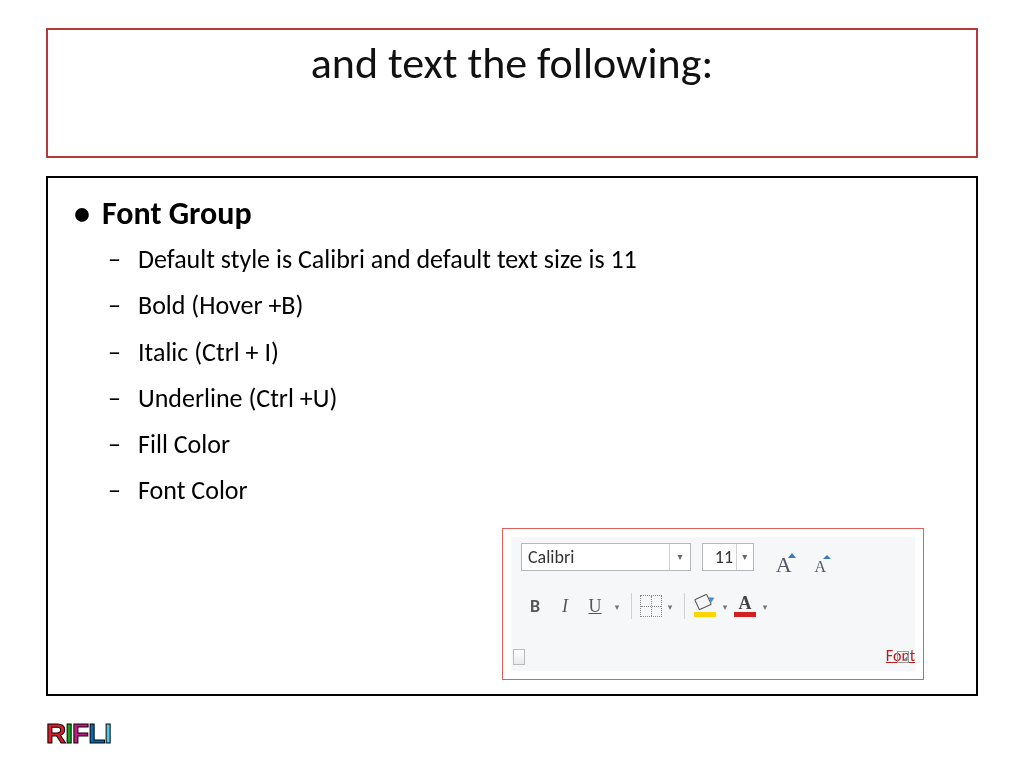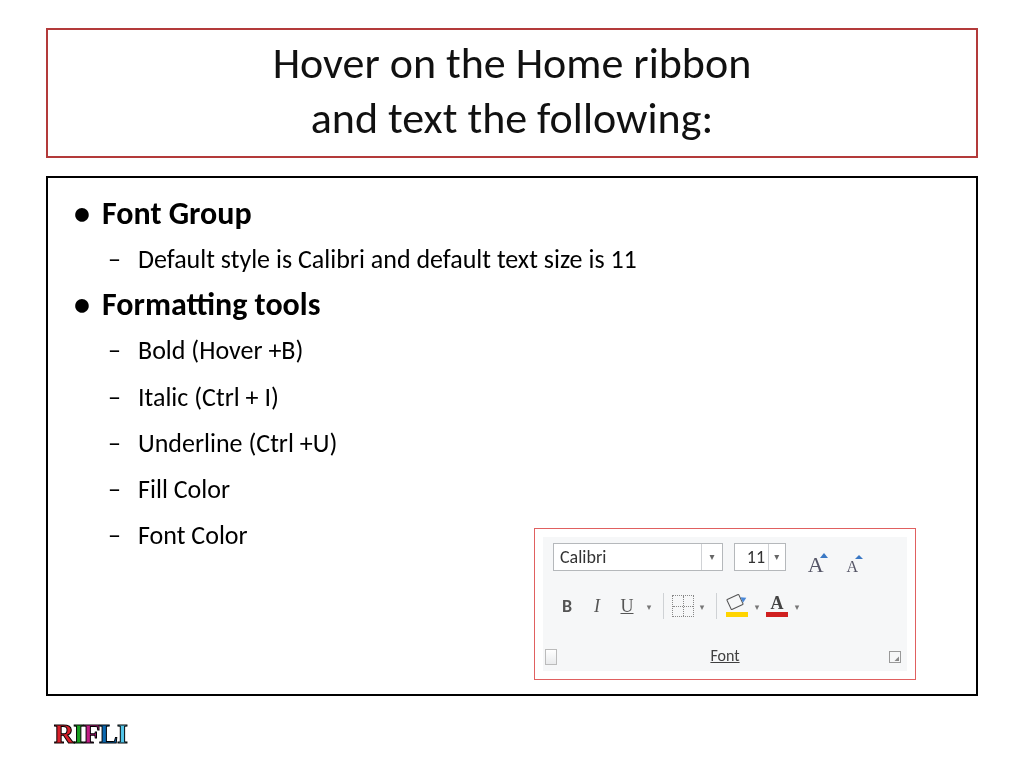--- a/index.html
+++ b/index.html
@@ -74,23 +74,23 @@
   .bullet-l2::before {
     content: "–";
     position: absolute;
     left: 10px;
     top: 0;
   }
 
   
   .ribbon-wrap {
     position: absolute;
-    right: 60px;
+    right: 52px;
     top: 350px;
-    width: 382px;
+    width: 422px;
     height: 152px;
     border: 1px solid #e06060;
     background: #fff;
     box-sizing: border-box;
     font-family: "Segoe UI", Calibri, Arial, sans-serif;
     margin-left: 32px;
   }
   .ribbon-inner {
     position: absolute;
     left: 8px;
@@ -276,23 +276,23 @@
     position:absolute;
     left:1px; bottom:1px;
     width:22px; height:5px;
     background:#d02020;
   }
   .ribbon-label {
     position: absolute;
     left: 0;
     right: 0;
     bottom: 6px;
-    text-align: center;
+    text-align: right;
     font-size: 16px;
-    color: #404040;
+    color: #b91c1c;
     text-decoration: underline;
   }
   .ribbon-dialog {
     position: absolute;
     right: 6px;
     bottom: 8px;
     width: 12px;
     height: 12px;
     border: 1px solid #999;
     box-sizing: border-box;
@@ -314,48 +314,46 @@
     left:2px;
     bottom:6px;
     width:10px;height:14px;
     border:1px solid #bbb;
     background:linear-gradient(#fff,#e9eaec);
   }
 
   
   .logo {
     position: absolute;
-    left: 54px;
+    left: 46px;
     bottom: 18px;
-    font-family: Liberation Serif, serif;
+    font-family: Liberation Sans, sans-serif;
     font-weight: 900;
     font-size: 28px;
     letter-spacing: -1px;
   }
   .lr { color:#d81f2a; -webkit-text-stroke: 1px #000;}
   .li { color:#17a020; -webkit-text-stroke: 1px #000;}
   .lf { color:#c01c84; -webkit-text-stroke: 1px #000;}
   .ll { color:#0b68b0; -webkit-text-stroke: 1px #000;}
   .lj { color:#52c4e8; -webkit-text-stroke: 1px #000;}
 </style>
 </head>
 <body>
 
 <div class="slide">
 
   <div class="title-box">
-    <div class="title-line">Hover on the Home ribbon</div>
     <div class="title-line">and text the following:</div>
   </div>
 
   <div class="content-box">
     <ul class="bullet-list">
       <li class="bullet-l1">Font Group</li>
       <li class="bullet-l2">Default style is Calibri and default text size is 11</li>
-      <li class="bullet-l1">Formatting tools</li>
       <li class="bullet-l2">Bold (Hover +B)</li>
       <li class="bullet-l2">Italic (Ctrl + I)</li>
       <li class="bullet-l2">Underline  (Ctrl +U)</li>
       <li class="bullet-l2">Fill Color</li>
       <li class="bullet-l2">Font Color</li>
     </ul>
 
     <div class="ribbon-wrap">
       <div class="ribbon-inner">
         <div class="side-tab"></div>

